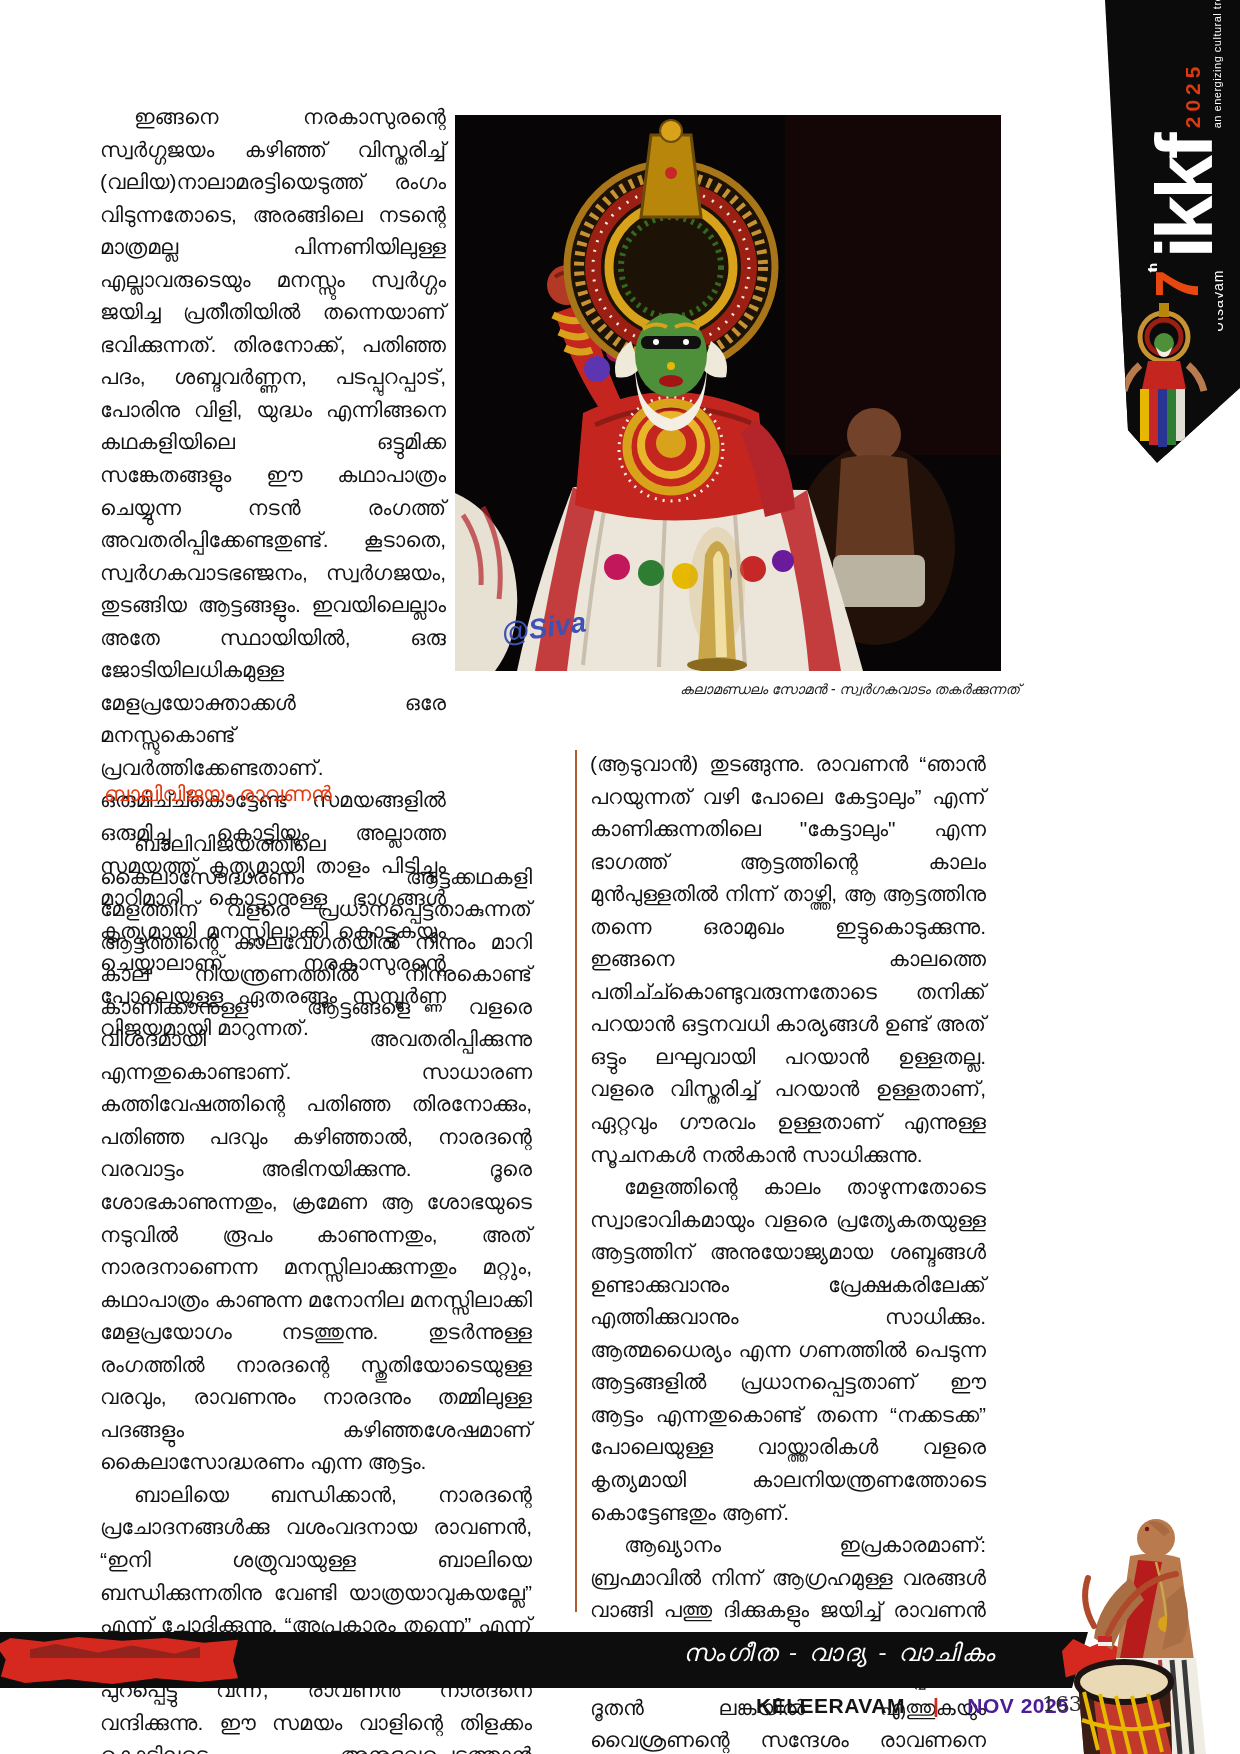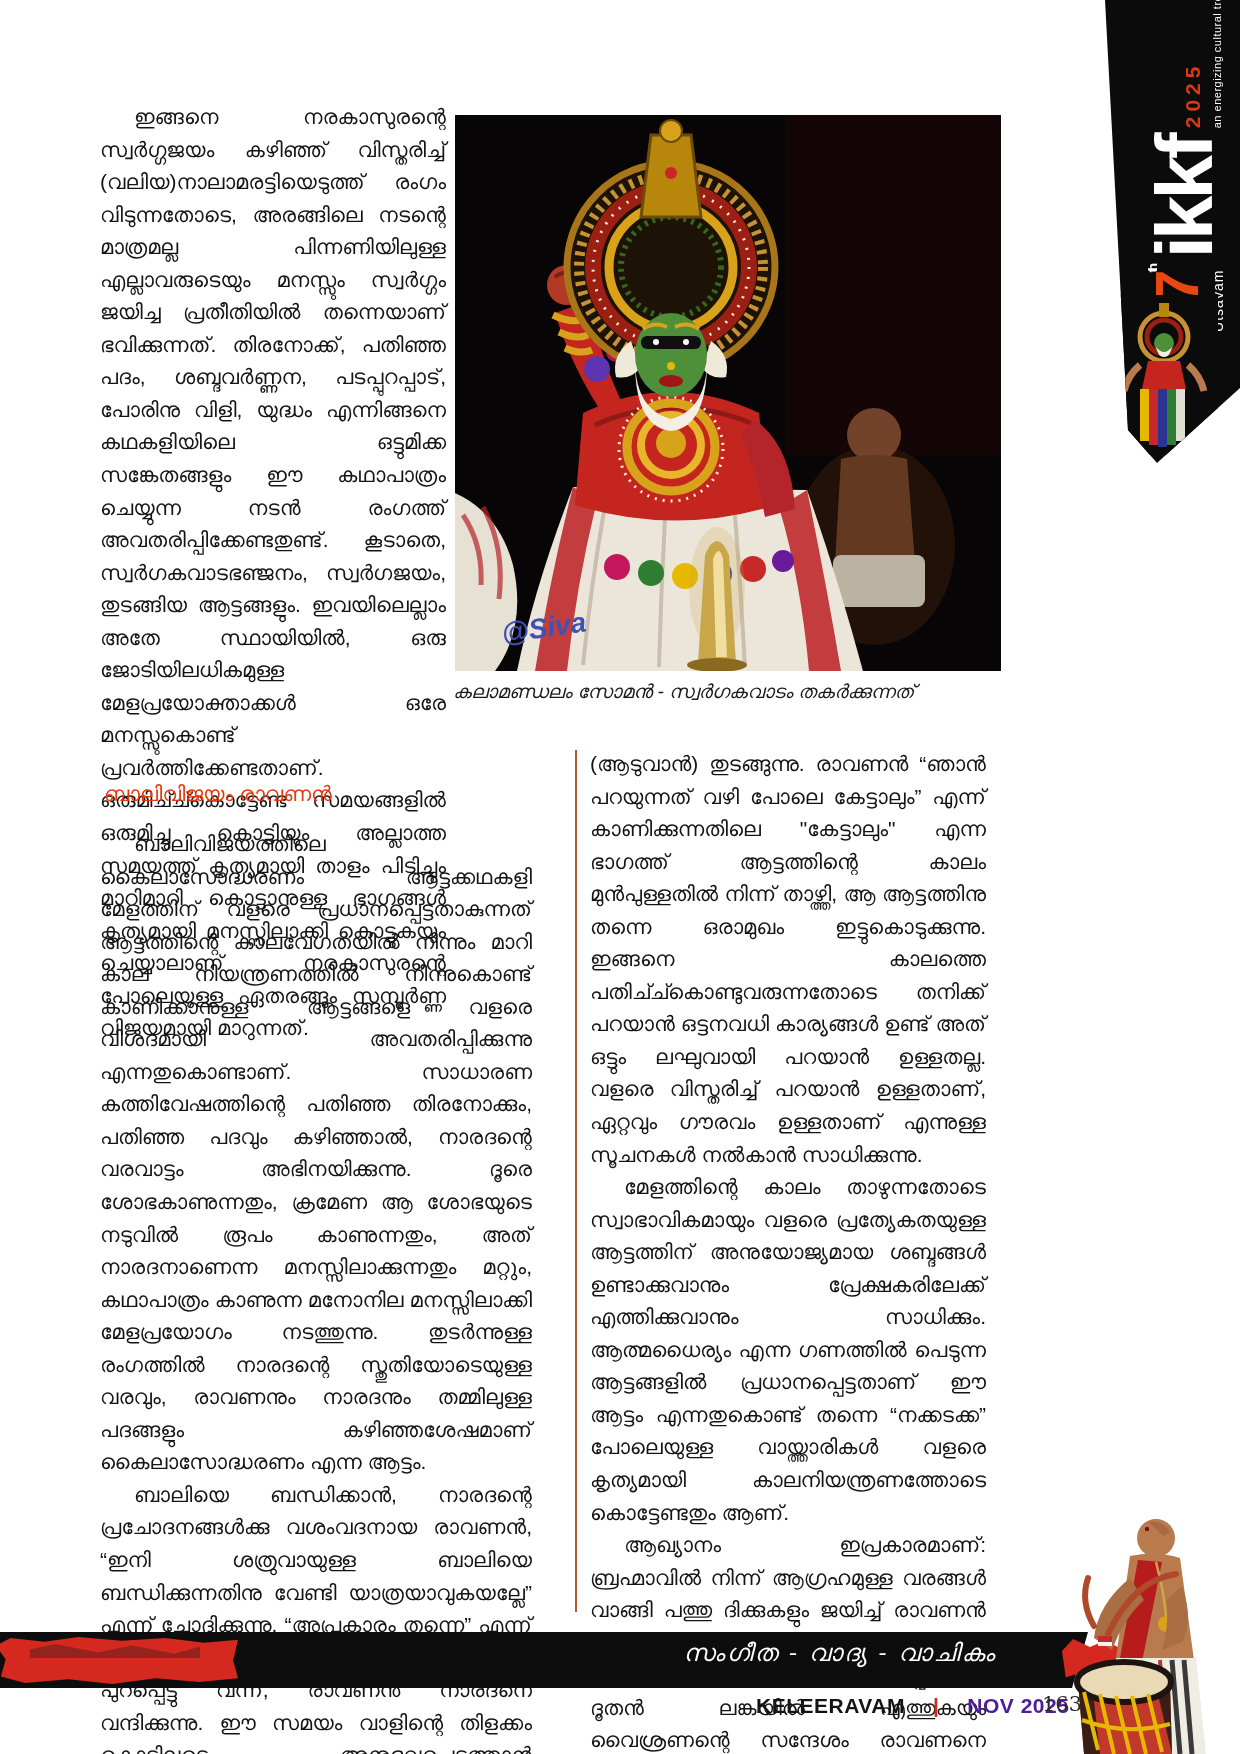--- a/index.html
+++ b/index.html
@@ -9,22 +9,22 @@
   .col{position:absolute;text-align:justify;font-size:21px;line-height:1.55;}
   .col p{margin:0;}
   .col p.ind{text-indent:34px;}
   .col-left-top{left:100px;top:101px;width:346px;}
   .col-left-bot{left:100px;top:828px;width:432px;}
   .col-right{left:590px;top:748px;width:396px;}
   .section-heading{position:absolute;left:104px;top:782px;font-size:21px;font-weight:normal;}
   .divider{position:absolute;left:575px;top:750px;width:2px;height:862px;}
   
   .photo{position:absolute;left:455px;top:115px;width:546px;height:556px;background:#070505;}
-  .caption{position:absolute;left:453px;top:681px;width:546px;text-align:left;
-           font-size:19px;font-style:italic;color:#1a1a1a;}
+  .caption{position:absolute;left:474px;top:681px;width:546px;text-align:right;
+           font-size:14px;font-style:italic;color:#1a1a1a;}
   
   .ribbon{position:absolute;left:1090px;top:0;width:150px;height:475px;background:#0b0b0b;
           clip-path:polygon(15px 0px,150px 0px,150px 388px,67px 463px,38px 430px);}
   .ribbon-rotor{position:absolute;left:-115px;top:85px;width:420px;height:150px;
                 transform:rotate(-90deg);display:flex;align-items:center;justify-content:center;gap:8px;color:#fff;}
   .r17{display:flex;flex-direction:column;align-items:center;line-height:1;}
   .r17 .num{font-size:62px;font-weight:bold;letter-spacing:-3px;}
   .r17 .num .seven{color:#e8470f;}
   .r17 .th{font-size:13px;vertical-align:top;}
   .r17 .uts{font-size:14px;letter-spacing:1px;margin-top:3px;}

